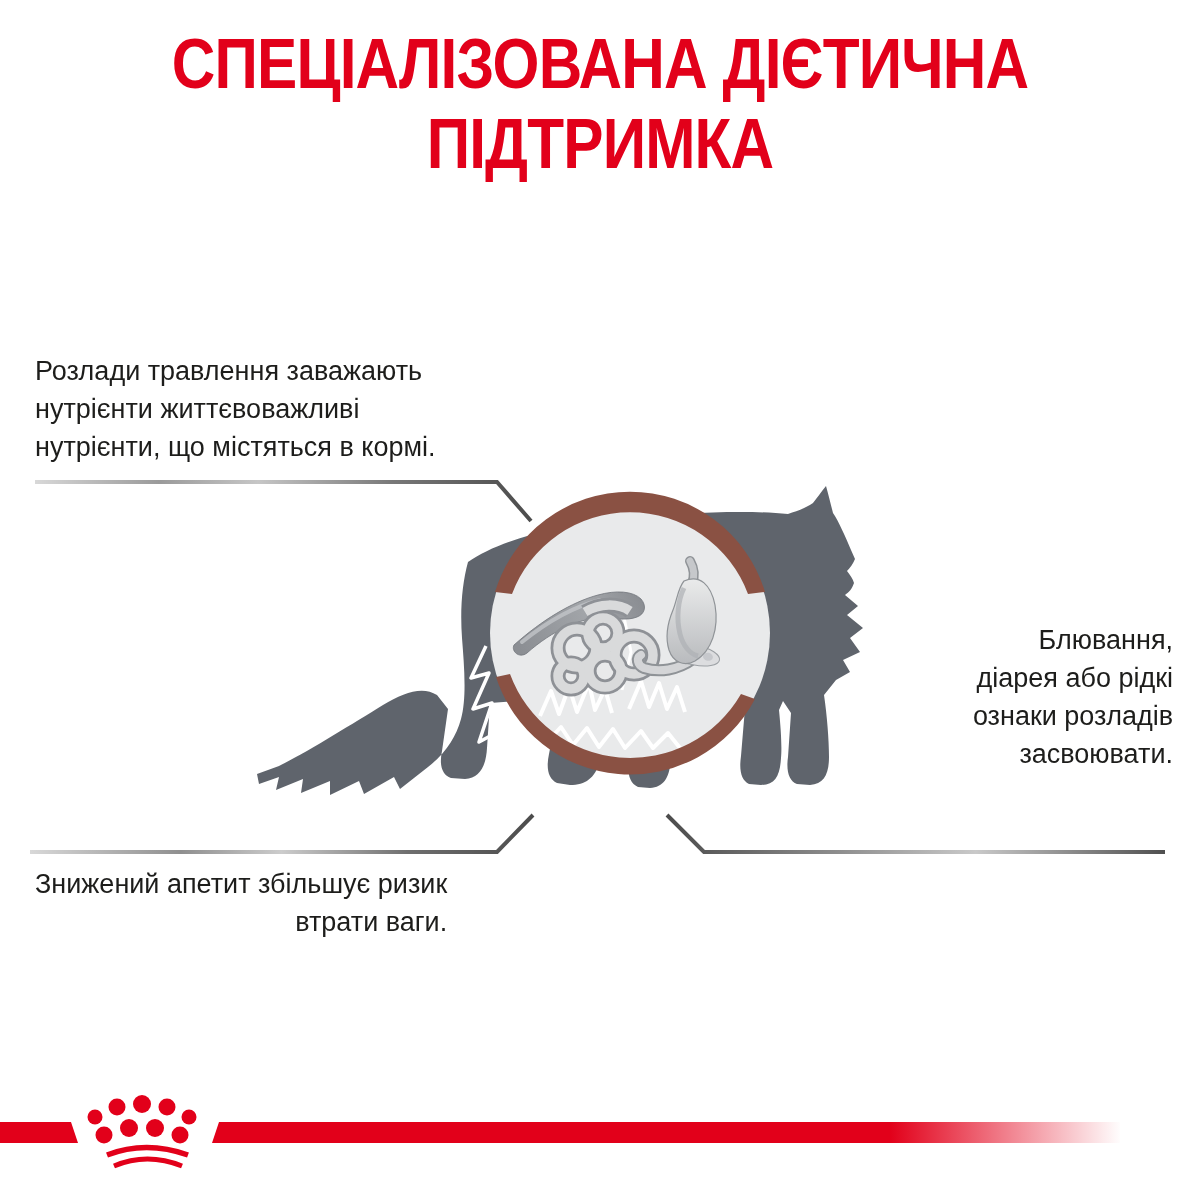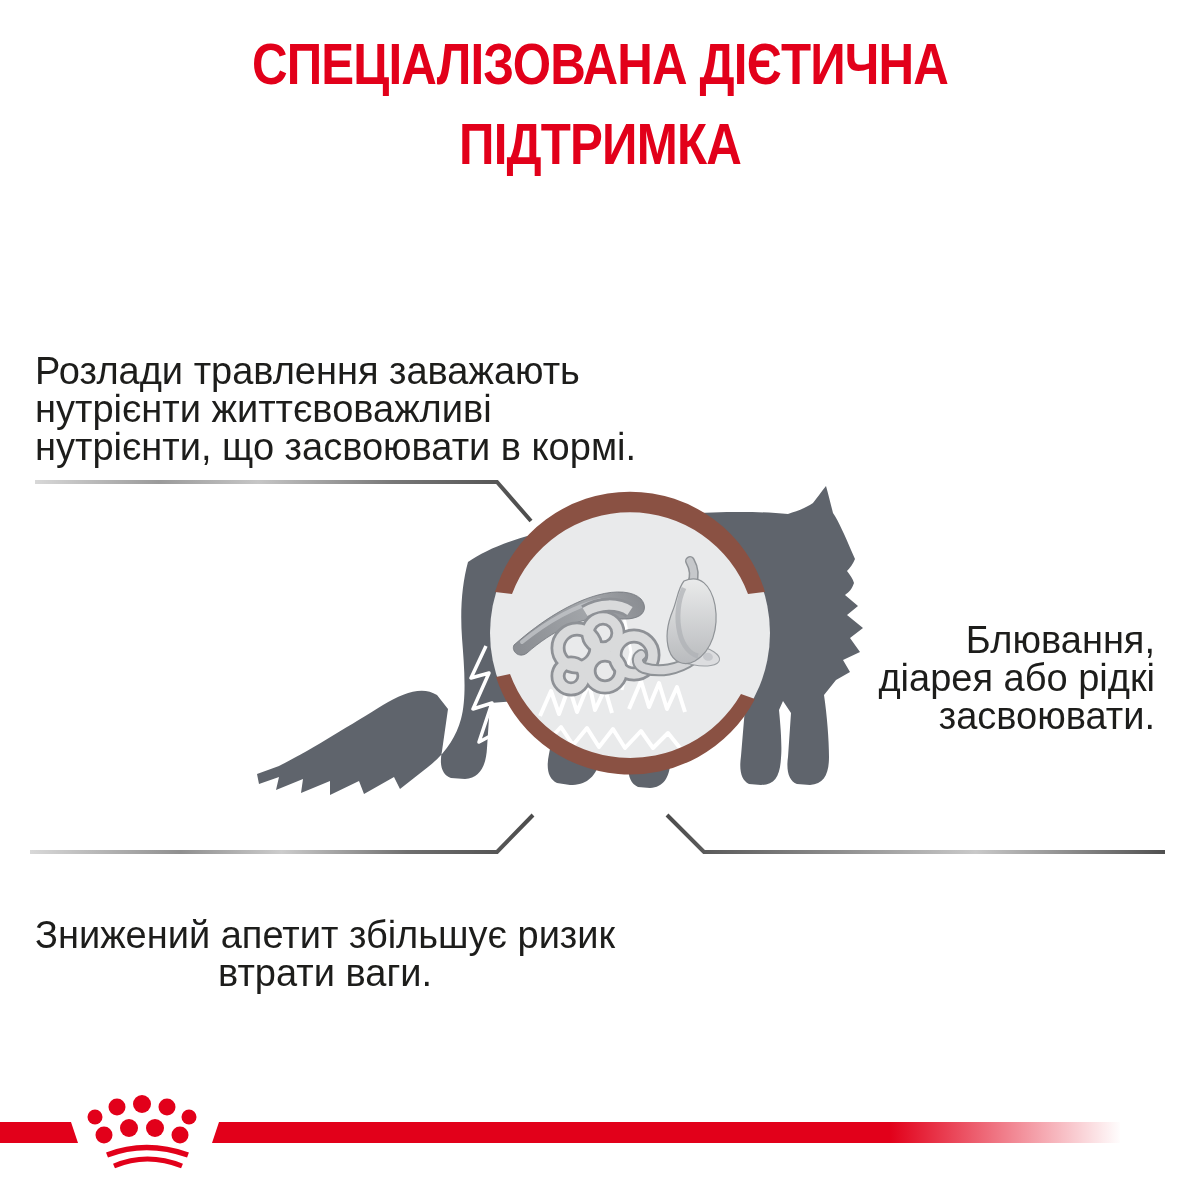--- a/index.html
+++ b/index.html
@@ -3,31 +3,31 @@
 <meta charset="utf-8">
 <style>
   html,body{margin:0;padding:0;background:#fff;}
   .canvas{
     position:relative;width:1200px;height:1200px;background:#fff;overflow:hidden;
     font-family:"Liberation Sans",sans-serif;
   }
   .headline{
     position:absolute;left:0;right:0;top:24px;margin:0;
     text-align:center;color:var(--brand-red,#e2001a);
-    font-size:58px;line-height:80px;font-weight:bold;letter-spacing:-1px;
+    font-size:71px;line-height:80px;font-weight:bold;letter-spacing:-1px;
   }
   .headline .hl{display:block;transform:scaleX(.85);transform-origin:50% 50%;white-space:nowrap;}
   .callout{
     position:absolute;color:var(--text-dark,#1d1d1b);
-    font-size:38px;line-height:38px;font-weight:400;
+    font-size:27px;line-height:38px;font-weight:400;
   }
   .callout div{white-space:nowrap;}
   .co-left{left:35px;top:352px;text-align:left;}
-  .co-right{right:45px;top:621px;text-align:right;}
-  .co-bottom{left:35px;top:916px;text-align:center;}
+  .co-right{right:27px;top:621px;text-align:right;}
+  .co-bottom{left:35px;top:865px;text-align:right;}
   svg{position:absolute;left:0;top:0;}
 </style>
 </head>
 <body>
 
 <div class="canvas">
 
   <h1 class="headline">
     <span class="hl">СПЕЦІАЛІЗОВАНА ДІЄТИЧНА</span>
     <span class="hl">ПІДТРИМКА</span>
@@ -170,26 +170,27 @@
         <circle cx="180" cy="1135" r="8.5"></circle>
         <path d="M 107 1155 Q 146 1140 188 1155" fill="none" stroke="var(--brand-red,#e2001a)" stroke-width="5.5"></path>
         <path d="M 114 1166 Q 147 1152 182 1166" fill="none" stroke="var(--brand-red,#e2001a)" stroke-width="5"></path>
       </g>
     </g>
   </svg>
 
   <div class="callout co-left">
     <div>Розлади травлення заважають</div>
     <div>нутрієнти життєвоважливі</div>
-    <div>нутрієнти, що засвоювати в кормі.</div>
+    <div>нутрієнти, що містяться в кормі.</div>
   </div>
 
   <div class="callout co-right">
     <div>Блювання,</div>
     <div>діарея або рідкі</div>
+    <div>ознаки розладів</div>
     <div>засвоювати.</div>
   </div>
 
   <div class="callout co-bottom">
     <div>Знижений апетит збільшує ризик</div>
     <div>втрати ваги.</div>
   </div>
 
 </div>
 

